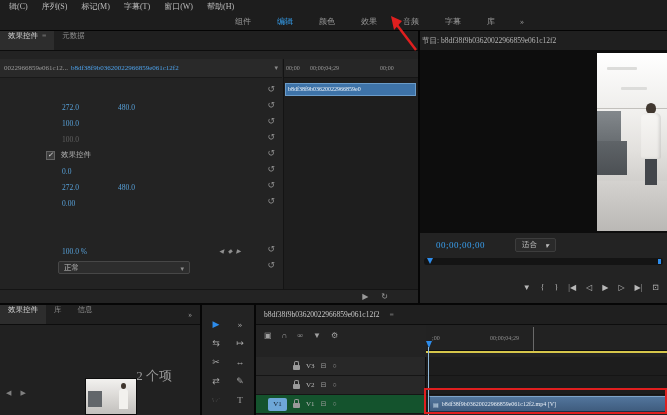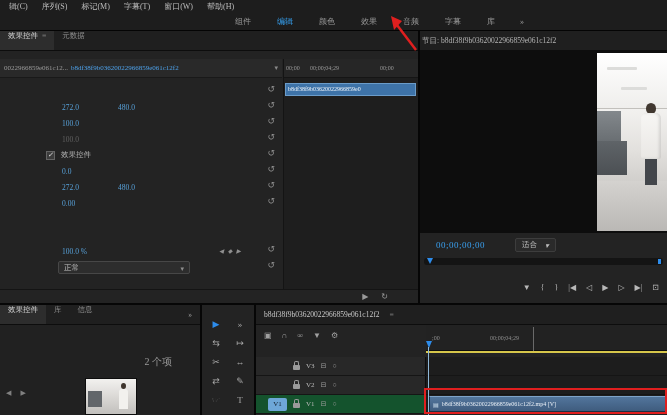--- a/index.html
+++ b/index.html
@@ -71,21 +71,21 @@
   .pm-fit{margin-left:30px;display:flex;align-items:center;gap:8px;background:#2a2a2a;border:1px solid #3d3d3d;border-radius:2px;padding:1px 6px;color:#bdbdbd;font-size:7.5px}
   .pm-scrubber{position:absolute;left:4px;right:4px;top:227px;height:7px;background:#141414;border-radius:3px}
   .pm-playhead{position:absolute;left:3px;top:0;width:0;height:0;border-left:3px solid transparent;border-right:3px solid transparent;border-top:6px solid #2d8ceb}
   .pm-outtick{position:absolute;right:2px;top:1px;width:3px;height:5px;background:#2d8ceb}
   .pm-transport{position:absolute;left:0;right:0;top:246px;height:20px;display:flex;align-items:center;justify-content:flex-end;gap:10px;padding-right:8px;color:#b8b8b8;font-size:8px}
   .pm-transport span{white-space:nowrap}
 
   
   #media-panel{left:0;top:305px;width:200px;height:110px}
   .mb-body{position:absolute;left:0;top:20px;right:0;bottom:0;background:#212121}
-  .mb-count{position:absolute;right:28px;top:30px;font-size:10px;color:#9a9a9a}
+  .mb-count{position:absolute;right:28px;top:42px;font-size:13px;color:#9a9a9a}
   .mb-nav{position:absolute;left:6px;top:64px;display:flex;gap:9px;color:#808080;font-size:7px}
   .mb-thumb{position:absolute;left:85px;top:53px;width:52px;height:37px;background:linear-gradient(#f2f1ef 0%,#dddbd8 45%,#c2c0bd 100%);border:1px solid #0d0d0d;overflow:hidden}
   .t-equip{position:absolute;left:2px;top:12px;width:14px;height:16px;background:#62666a}
   .t-person{position:absolute;right:8px;top:10px;width:9px;height:20px;background:#f2f1ee;border-radius:3px 3px 0 0}
   .t-head{position:absolute;right:10px;top:4px;width:5px;height:6px;background:#3e352d;border-radius:50%}
 
   
   #tools-panel{left:202px;top:305px;width:52px;height:110px}
   .tools-grid{position:absolute;left:0;top:12px;right:0;display:grid;grid-template-columns:24px 24px;justify-content:center;row-gap:6px}
   .tool{height:13px;display:flex;align-items:center;justify-content:center;color:#a8a8a8;font-size:9px}

